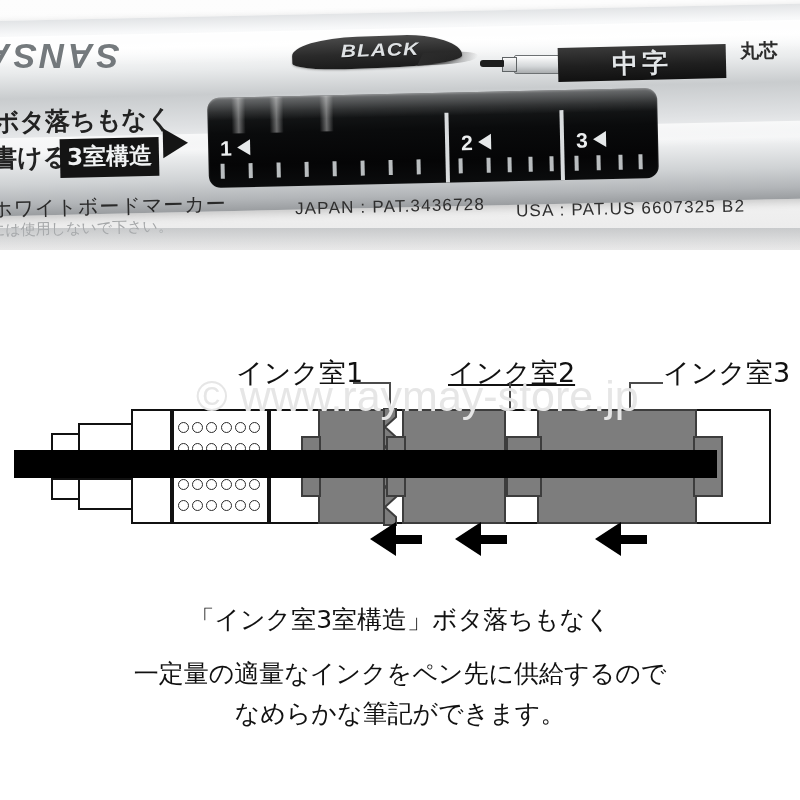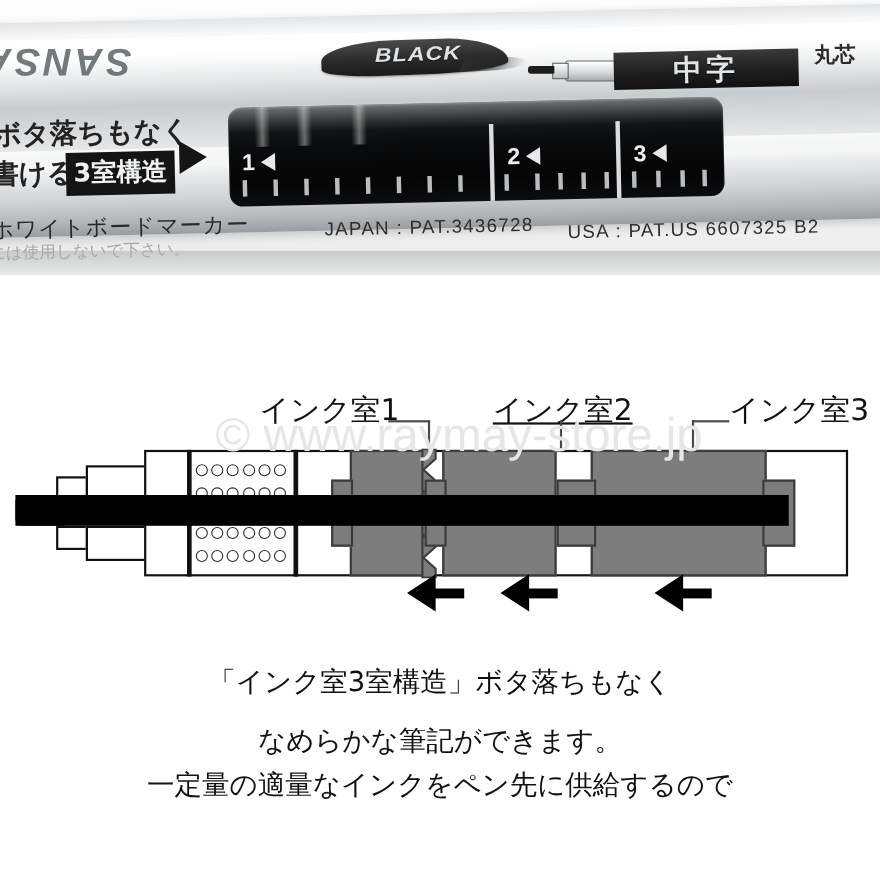--- a/index.html
+++ b/index.html
@@ -458,15 +458,15 @@
   <div class="arrow-left" style="left:455px; top:272px;"></div>
   <div class="arrow-shaft" style="left:479px; top:285px; width:28px;"></div>
 
   <div class="arrow-left" style="left:595px; top:272px;"></div>
   <div class="arrow-shaft" style="left:619px; top:285px; width:28px;"></div>
 </div>
 
 <div class="caption">
   <div class="cap-line">「インク室3室構造」ボタ落ちもなく</div>
   <div class="cap-gap"></div>
+  <div class="cap-line">一定量の適量なインクをペン先に供給するので</div>
   <div class="cap-line">なめらかな筆記ができます。</div>
-  <div class="cap-line">一定量の適量なインクをペン先に供給するので</div>
 </div>
 
 </body></html>

